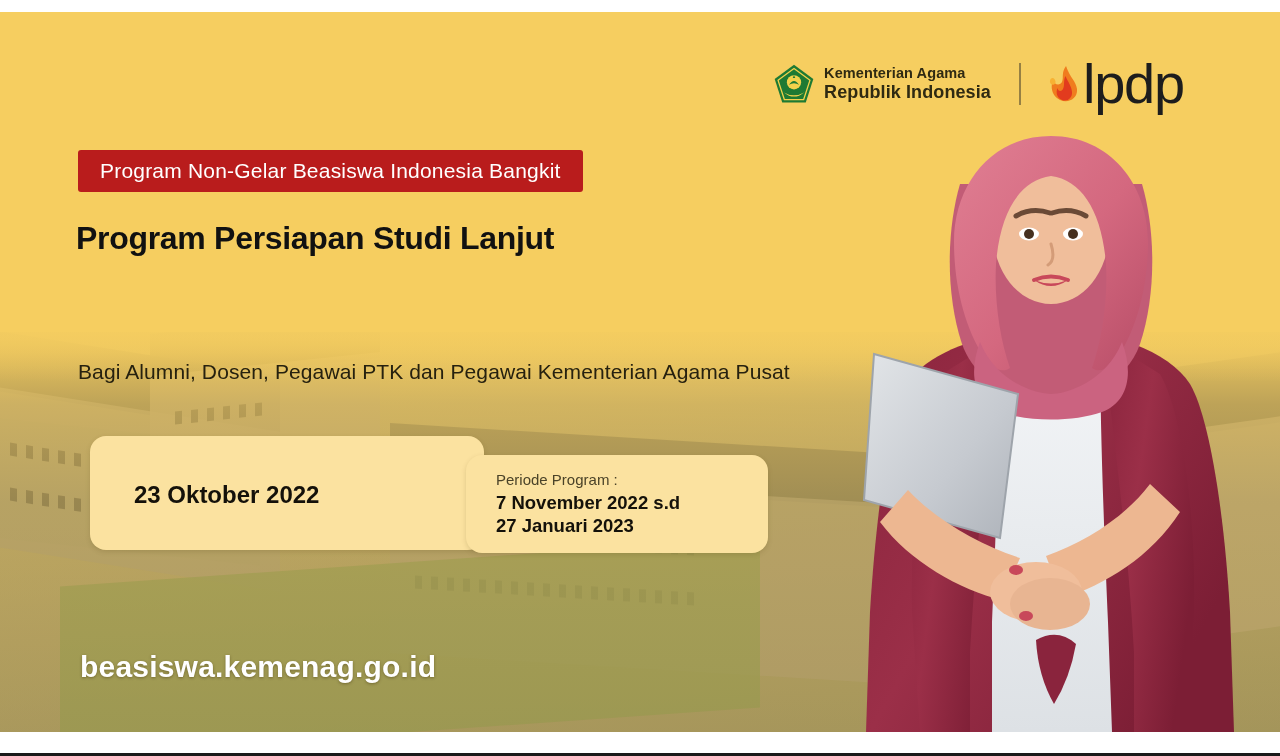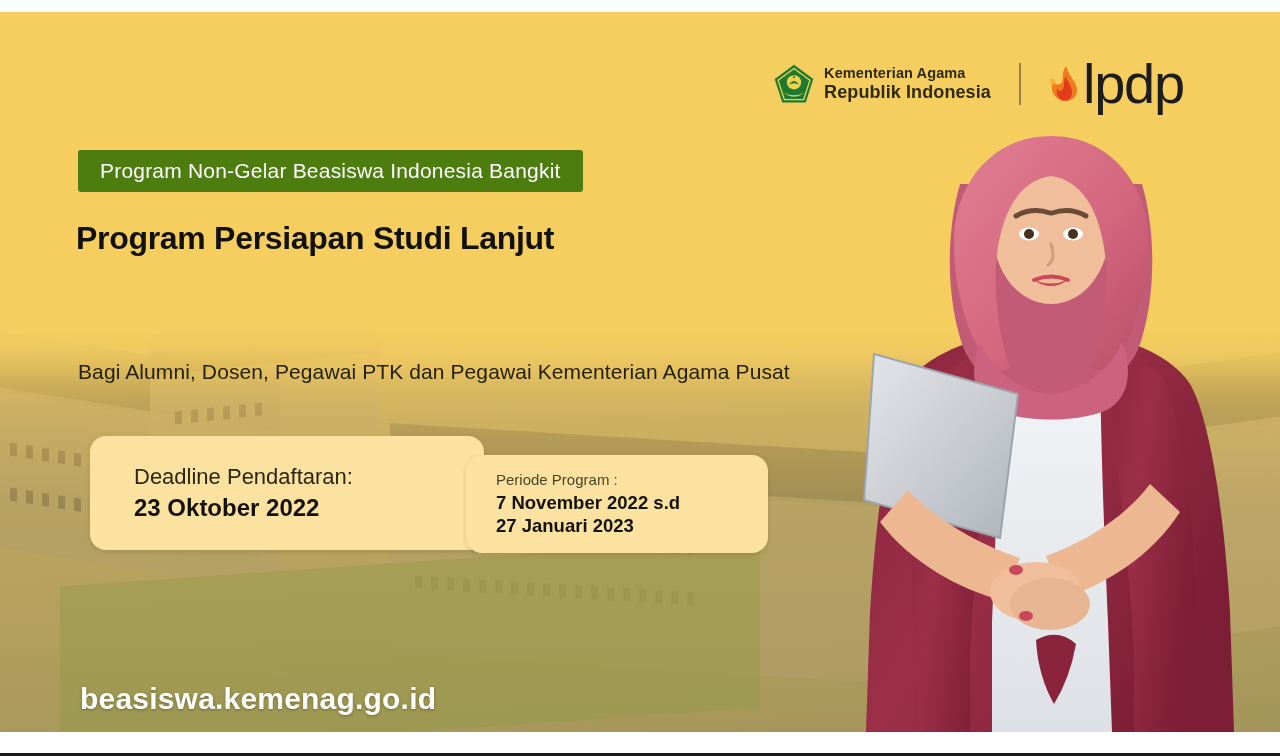--- a/index.html
+++ b/index.html
@@ -179,21 +179,21 @@
 
   
   .badge {
     position: absolute;
     left: 78px;
     top: 138px;
     height: 42px;
     padding: 0 22px;
     display: flex;
     align-items: center;
-    background: #4d7c0f;
+    background: #b91c1c;
     border-radius: 3px;
   }
   .badge-text {
     color: #ffffff;
     font-size: 21px;
     font-weight: normal;
     letter-spacing: .2px;
     white-space: nowrap;
   }
 
@@ -272,21 +272,21 @@
     font-weight: bold;
     line-height: 1.25;
     white-space: nowrap;
     margin-top: 3px;
   }
 
   
   .website {
     position: absolute;
     left: 80px;
-    top: 670px;
+    top: 638px;
     color: #ffffff;
     font-size: 30px;
     font-weight: bold;
     letter-spacing: .2px;
     text-shadow: 0 1px 3px rgba(60,45,10,.45);
     white-space: nowrap;
   }
 
   
   .model {
@@ -513,21 +513,20 @@
       <span class="badge-text">Program Non-Gelar Beasiswa Indonesia Bangkit</span>
     </div>
 
     <div class="headline">
       <div>Program Persiapan Studi Lanjut</div>
     </div>
 
     <div class="subtitle">Bagi Alumni, Dosen, Pegawai PTK dan Pegawai Kementerian Agama Pusat</div>
 
     <div class="card card-deadline">
-      <div class="lbl">Deadline Pendaftaran:</div>
       <div class="val">23 Oktober 2022</div>
     </div>
 
     <div class="card card-period">
       <div class="lbl">Periode Program :</div>
       <div class="val">
         <div>7 November 2022 s.d</div>
         <div>27 Januari 2023</div>
       </div>
     </div>

